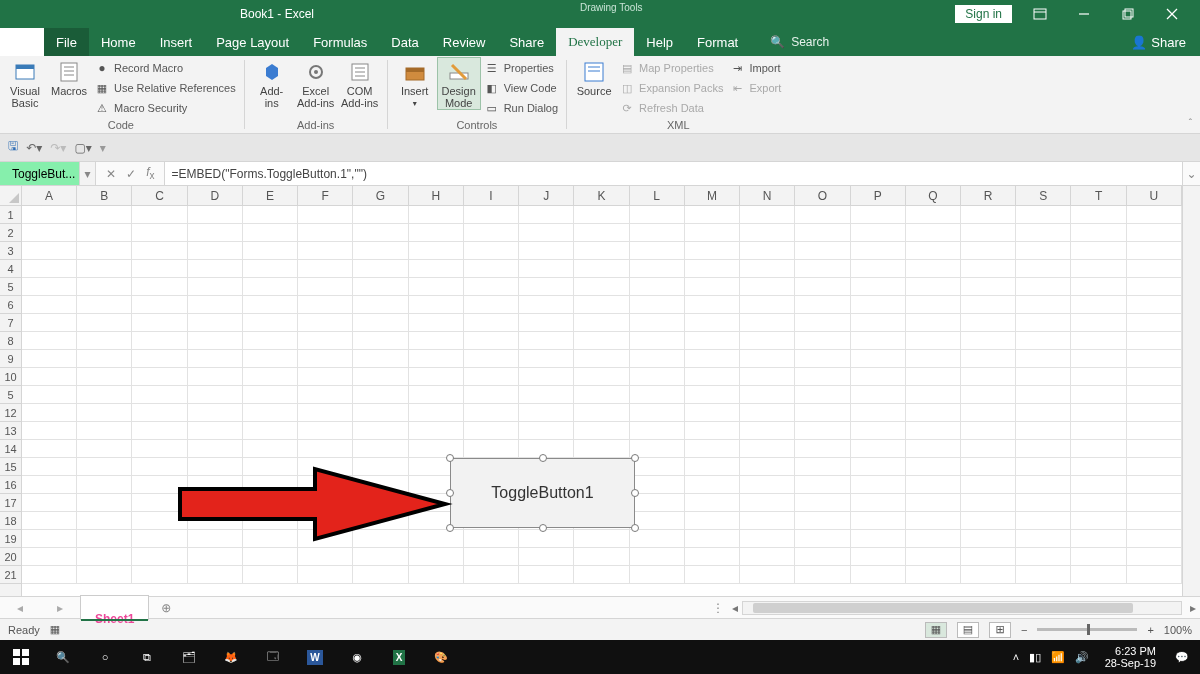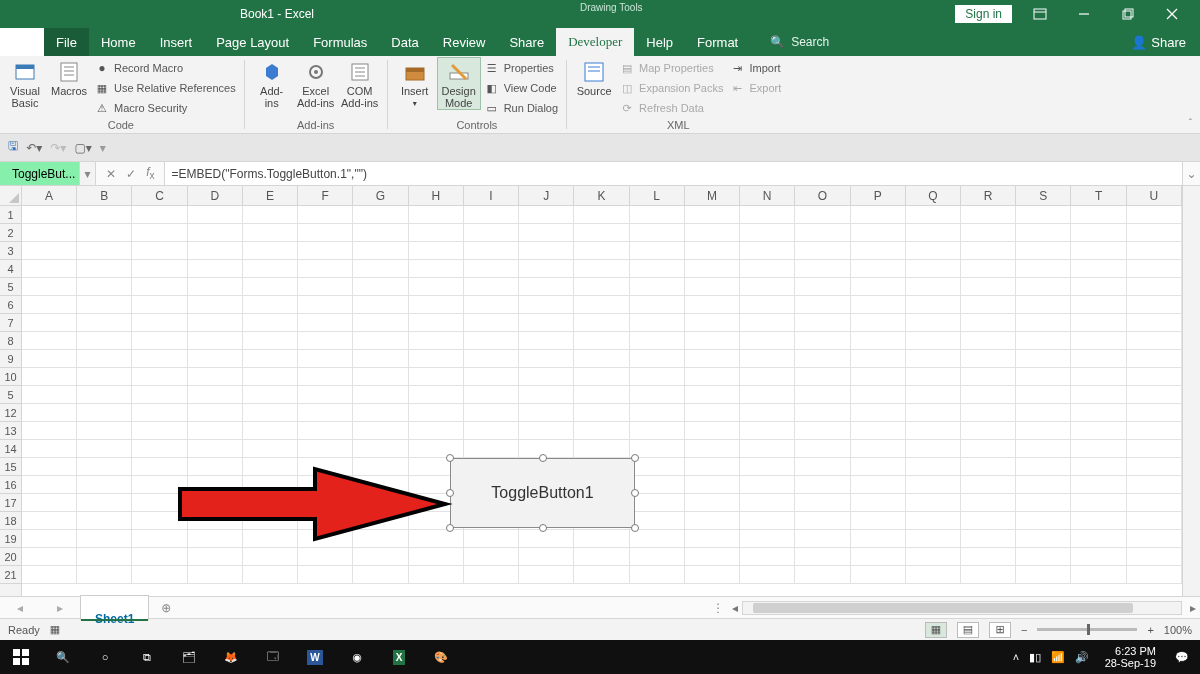--- a/index.html
+++ b/index.html
@@ -71,21 +71,21 @@
 .h-nw { left: -4px; top: -4px; } .h-n { left: calc(50% - 4px); top: -4px; } .h-ne { right: -4px; top: -4px; }
 .h-e { right: -4px; top: calc(50% - 4px); } .h-se { right: -4px; bottom: -4px; }
 .h-s { left: calc(50% - 4px); bottom: -4px; } .h-sw { left: -4px; bottom: -4px; } .h-w { left: -4px; top: calc(50% - 4px); }
 
 
 .arrow-svg { position: absolute; left: 175px; top: 278px; pointer-events: none; }
 
 
 .sheettabs { height: 22px; background: #fafafa; border-top: 1px solid #d5d5d5; display: flex; align-items: center; font-size: 12px; }
 .sheet-nav { width: 80px; display: flex; justify-content: space-around; color: #aaa; }
-.sheet { padding: 12px 14px; height: 22px; line-height: 22px; background: #fff; border: 1px solid #ccc; border-bottom: none; font-weight: 600; color: #0369a1; position: relative; }
+.sheet { padding: 12px 14px; height: 22px; line-height: 22px; background: #fff; border: 1px solid #ccc; border-bottom: none; font-weight: 600; color: #ec4899; position: relative; }
 .sheet::after { content:""; position:absolute; left:0; right:0; bottom:-1px; height:2px; background:#217346; }
 .addsheet { width: 22px; height: 22px; display: flex; align-items: center; justify-content: center; color: #888; margin-left: 6px; }
 .hscroll-track { flex: 1; margin-left: auto; display: flex; align-items: center; justify-content: flex-end; }
 .hscroll { width: 440px; height: 14px; background: #f3f3f3; border: 1px solid #d5d5d5; position: relative; margin-right: 4px; }
 .hscroll-thumb { position: absolute; left: 10px; width: 380px; top: 1px; bottom: 1px; background: #cfcfcf; border-radius: 2px; }
 .hscroll-arrow { width: 14px; text-align: center; color: #777; }
 
 
 .status { height: 22px; background: #f3f3f3; border-top: 1px solid #d5d5d5; display: flex; align-items: center; font-size: 11px; color: #555; padding: 0 8px; gap: 10px; }
 .status .spacer { flex: 1; }

